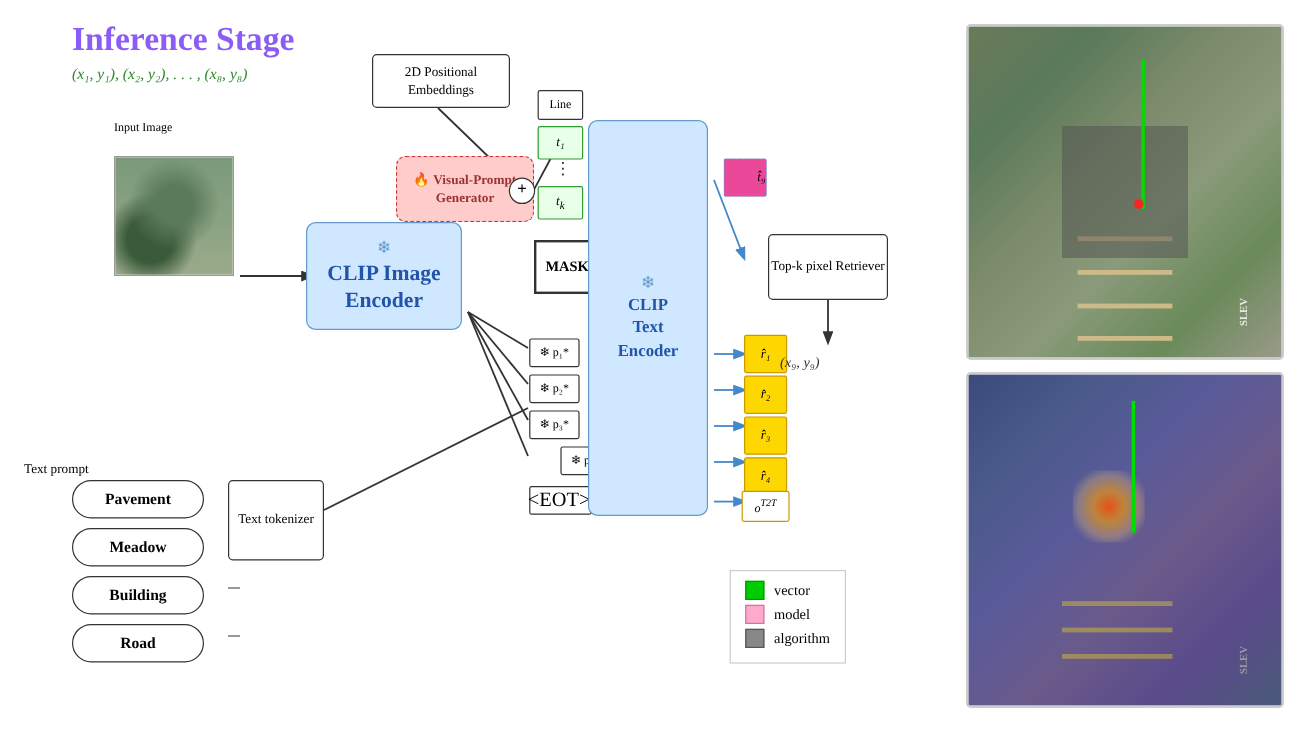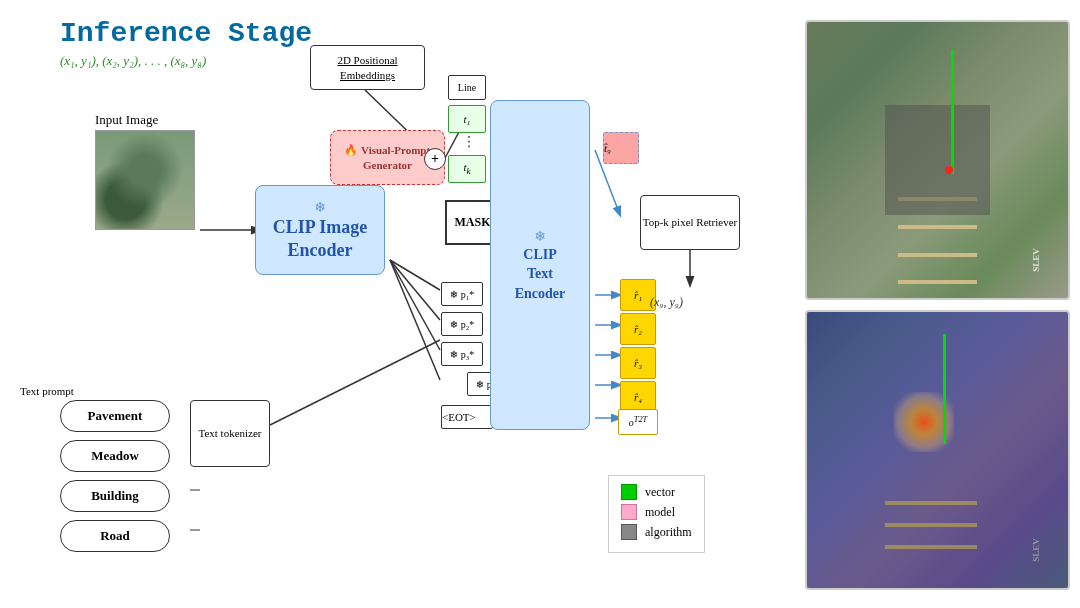--- a/index.html
+++ b/index.html
@@ -14,36 +14,35 @@
     .main-container {
       width: 1080px;
       height: 608px;
       background: #fff;
       position: relative;
       padding: 20px;
     }
     .title {
       font-size: 28px;
       font-weight: bold;
-      color: #0369a1;
+      color: #8b5cf6;
       margin-bottom: 4px;
-      font-family: Liberation Mono, monospace;
     }
     .history-path {
       color: #2d8a2d;
       font-size: 13px;
       font-style: italic;
       margin-bottom: 8px;
     }
     
     .input-image-label {
       position: absolute;
-      top: 112px;
+      top: 101px;
       left: 95px;
-      font-size: 13px;
+      font-size: 10px;
       color: #000;
     }
     .input-image-box {
       position: absolute;
       top: 130px;
       left: 95px;
       width: 100px;
       height: 100px;
       border: 1px solid #999;
       background: linear-gradient(135deg, #6a8a6a 0%, #4a6a4a 30%, #8a9a7a 60%, #aaaaaa 100%);
@@ -100,21 +99,20 @@
       left: 310px;
       width: 115px;
       height: 45px;
       background: #fff;
       border: 1.5px solid #333;
       border-radius: 4px;
       display: flex;
       align-items: center;
       justify-content: center;
       text-align: center;
-      text-decoration: underline;
     }
     
     .clip-text-encoder {
       position: absolute;
       top: 100px;
       left: 490px;
       width: 100px;
       height: 330px;
       background: #d0e8ff;
       border: 1.5px solid #6699cc;
@@ -202,47 +200,47 @@
       position: absolute;
       top: 405px;
       left: 441px;
       width: 52px;
       height: 24px;
       background: #fff;
       border: 1.5px solid #333;
       border-radius: 2px;
       display: flex;
       align-items: center;
-      justify-content: flex-start;
-      font-size: 11px;
+      justify-content: flex-end;
+      font-size: 17px;
     }
     
     .out-token {
       position: absolute;
       width: 36px;
       height: 32px;
       background: #ffd700;
       border: 1.5px solid #cc9900;
       border-radius: 2px;
       display: flex;
       align-items: center;
       justify-content: center;
       font-size: 11px;
       font-style: italic;
     }
     .t-hat-token {
       position: absolute;
       width: 36px;
       height: 32px;
-      background: #fca5a5;
+      background: #ec4899;
       border: 1.5px dashed #6699cc;
       border-radius: 2px;
       display: flex;
       align-items: center;
-      justify-content: flex-start;
+      justify-content: flex-end;
       font-size: 11px;
     }
     
     .topk-box {
       position: absolute;
       top: 195px;
       left: 640px;
       width: 100px;
       height: 55px;
       background: #fff;

